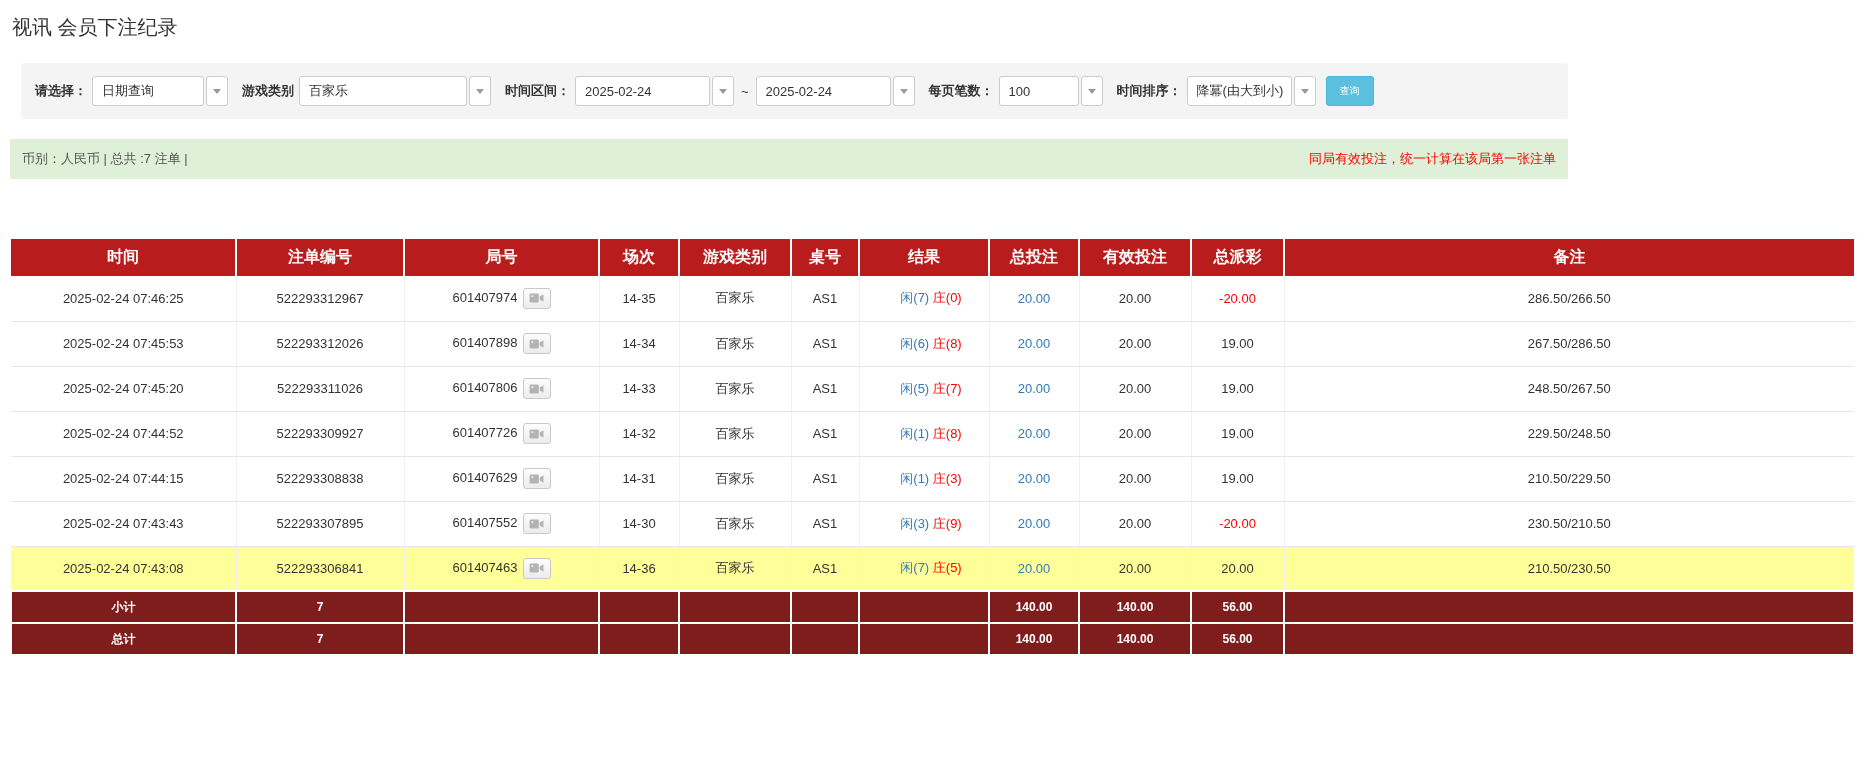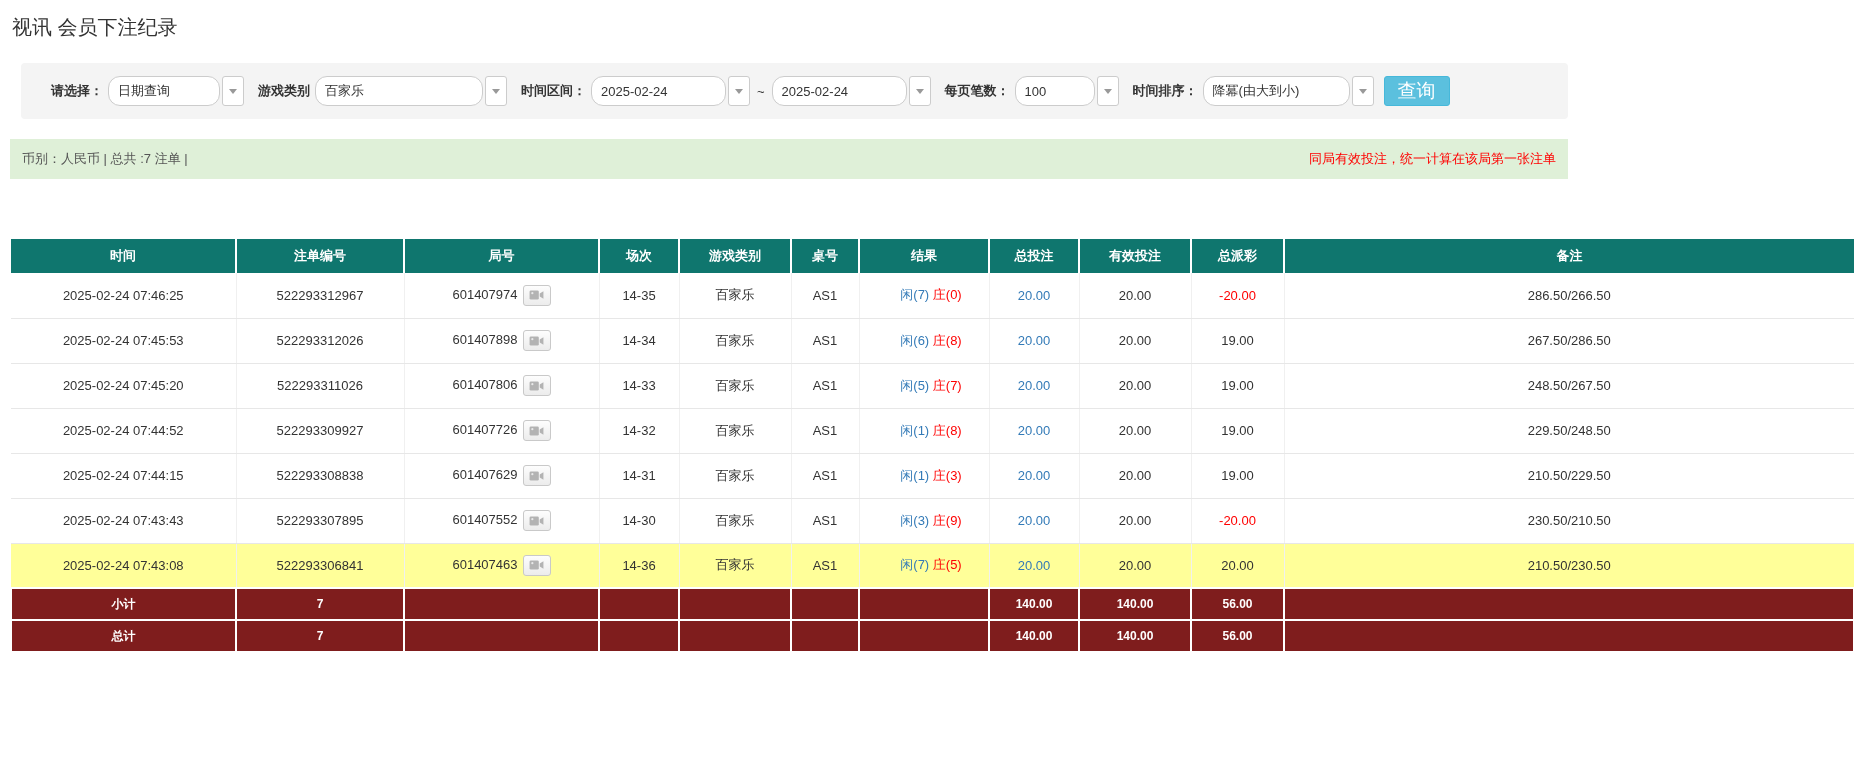--- a/index.html
+++ b/index.html
@@ -3,34 +3,34 @@
 <meta charset="utf-8">
 <style>
   * { box-sizing: border-box; }
   html, body { margin:0; padding:0; background:#fff; font-family:"Liberation Sans","DejaVu Sans",sans-serif; }
   .page { width:1865px; min-height:769px; padding:10px; }
   .page-title { font-size:20px; color:#333; font-weight:400; margin:4px 0 22px 2px; }
 
   .top-section { width:1558px; }
   .filter-bar { margin-left:11px; background:#f4f4f4; border-radius:4px; padding:13px 10px; display:flex; align-items:center; }
   .filter-label { font-size:13px; font-weight:bold; color:#333; margin:0 5px 0 14px; white-space:nowrap; }
-  .filter-label.first { margin-left:20px; }
+  .filter-label.first { margin-left:4px; }
   .combo { display:flex; height:30px; flex:none; }
-  .combo-text { background:#fff; border:1px solid #ccc; border-radius:12px; font-size:13px; color:#333; padding:0 9px; display:flex; align-items:center; overflow:hidden; white-space:nowrap; }
+  .combo-text { background:#fff; border:1px solid #ccc; border-radius:3px; font-size:13px; color:#333; padding:0 9px; display:flex; align-items:center; overflow:hidden; white-space:nowrap; }
   .combo-btn { width:22px; margin-left:2px; background:#fff; border:1px solid #ccc; border-radius:3px; display:flex; align-items:center; justify-content:center; cursor:pointer; }
   .tri { width:0; height:0; border-left:4px solid transparent; border-right:4px solid transparent; border-top:5px solid #999; }
-  .w-query { width:112px; } .w-game { width:168px; } .w-date { width:135px; } .w-size { width:80px; } .w-sort { width:147px; }
+  .w-query { width:112px; } .w-game { width:168px; } .w-date { width:135px; } .w-size { width:80px; } .w-sort { width:105px; }
   .tilde { margin:0 7px; color:#333; font-size:13px; }
-  .search-btn { margin-left:10px; height:30px; padding:0 13px; background:#5bc0de; border:1px solid #46b8da; border-radius:3px; color:#fff; font-size:19px; cursor:pointer; flex:none; }
+  .search-btn { margin-left:10px; height:30px; padding:0 13px; background:#5bc0de; border:1px solid #46b8da; border-radius:3px; color:#fff; font-size:10px; cursor:pointer; flex:none; }
 
   .info-bar { margin-top:20px; background:#dff0d8; padding:11px 12px; display:flex; justify-content:space-between; align-items:center; font-size:13px; color:#555; white-space:nowrap; overflow:hidden;gap:8px; }
   .info-right { color:#f00; flex:none; }
 
   .records-table { margin-top:60px; width:1845px; border-collapse:collapse; table-layout:fixed; font-size:13px; }
-  .records-table thead th { background:#0f766e; color:#fff; font-weight:bold; padding:8px 4px; border-right:2px solid #fff; font-size:13px; }
+  .records-table thead th { background:#b91c1c; color:#fff; font-weight:bold; padding:8px 4px; border-right:2px solid #fff; font-size:16px; }
   .records-table thead th:last-child { border-right:none; }
   .records-table tbody td { text-align:center; color:#333; padding:0 4px; height:45px; border-bottom:1px solid #e7e7e7; border-right:1px solid #f0f0f0; overflow:hidden; }
   .records-table tbody td:last-child { border-right:none; }
   .records-table tbody tr.hl td { background:#ffff99; }
   .records-table tfoot td { background:#7f1d1d; color:#fff; font-weight:bold; text-align:center; height:32px; border:2px solid #fff; font-size:12px; }
 
   .blue { color:#337ab7;margin-left:14px; }
   .red { color:#f00; }
   .bet-link { color:#337ab7; cursor:pointer; text-decoration:none; }
   .video-btn { display:inline-flex; align-items:center; justify-content:center; width:28px; height:21px; border:1px solid #c9c9c9; border-radius:3px; background:linear-gradient(#fdfdfd,#ececec); vertical-align:middle; margin-left:5px; cursor:pointer; }

